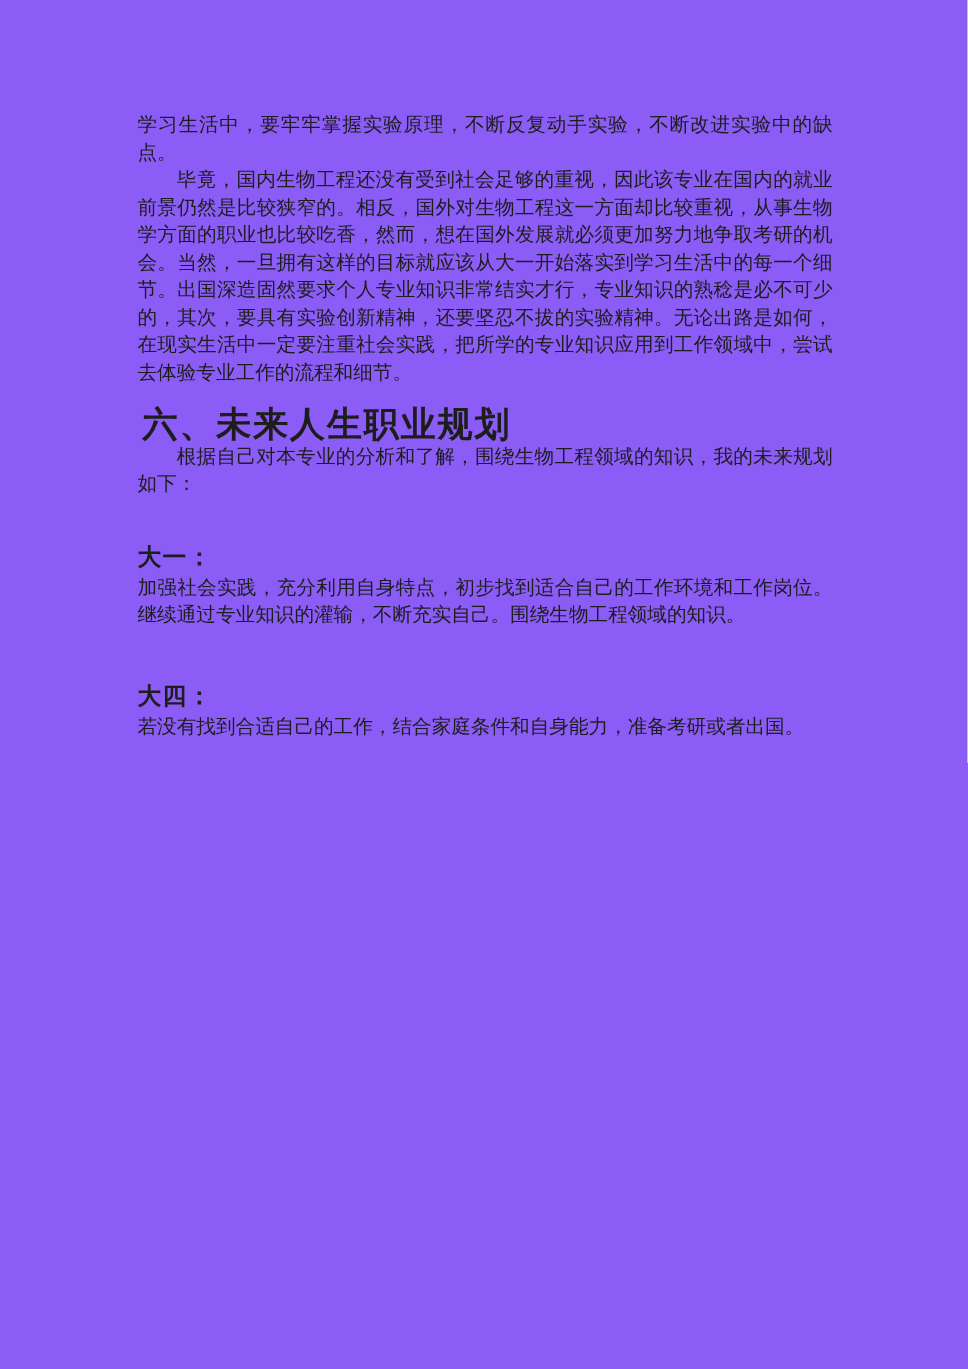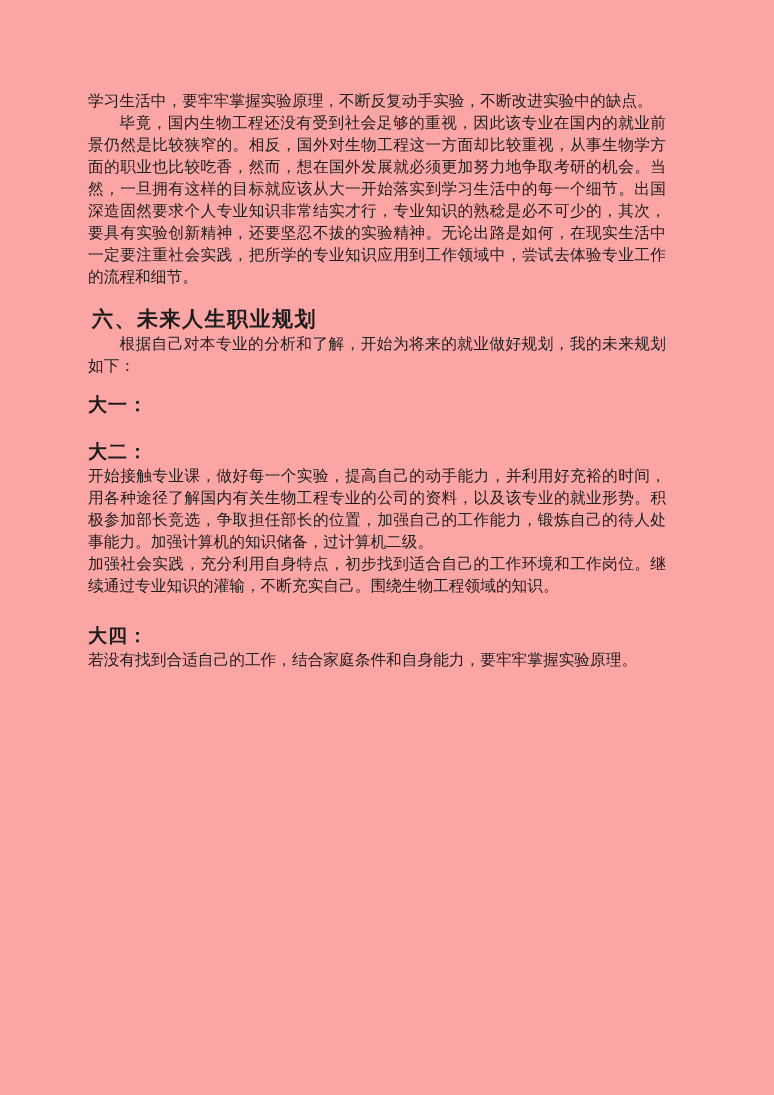--- a/index.html
+++ b/index.html
@@ -12,89 +12,85 @@
     height: 1095px;
     overflow: hidden;
     font-family: "Liberation Serif", serif;
     color: #1d1d1d;
   }
   .page {
     position: relative;
     width: 774px;
     height: 1095px;
     box-sizing: border-box;
-    background: #fca5a5;
-    padding: 90px 108px 0 88px;
+    background: #8b5cf6;
+    padding: 90px 108px 0 110px;
   }
   p.body {
     margin: 0;
     font-size: 15.7px;
     line-height: 22px;
     text-align: justify;
     letter-spacing: 0px;
   }
   
   .topblock {
     margin-left: 13px;
     margin-right: 2px;
     letter-spacing: 0.6px;
   }
   p.indent {
     text-indent: 2em;
     font-family: Liberation Serif, serif;
   }
   .h1 {
     margin: 17px 0 0 4px;
-    font-size: 21px;
+    font-size: 28px;
     line-height: 28px;
     font-weight: bold;
     letter-spacing: 1.5px;
   }
   .h2 {
     margin: 0;
     font-size: 19px;
     line-height: 26px;
     font-weight: bold;
     letter-spacing: 1px;
   }
   .mt6  { margin-top: 6px; }
   .mt28 { margin-top: 28px; }
-  .sec-head-y1 { margin-top: 15px; }
+  .sec-head-y1 { margin-top: 35px; }
   .sec-body-y1 { margin-top: 19px; }
   .sec-head-y2 { margin-top: 21px; }
   .sec-body-y2 { margin-top: 21px; }
   .sec-head-y3 { margin-top: 20px; }
   .sec-body-y3 { margin-top: 19px; }
-  .sec-head-y4 { margin-top: 26px; }
+  .sec-head-y4 { margin-top: 41px; }
   .sec-body-y4 { margin-top: 21px; }
 </style>
 </head>
 <body>
 
 <div class="page">
 
   <p class="body topblock">学习生活中，要牢牢掌握实验原理，不断反复动手实验，不断改进实验中的缺点。</p>
 
   <p class="body topblock indent mt6">毕竟，国内生物工程还没有受到社会足够的重视，因此该专业在国内的就业前景仍然是比较狭窄的。相反，国外对生物工程这一方面却比较重视，从事生物学方面的职业也比较吃香，然而，想在国外发展就必须更加努力地争取考研的机会。当然，一旦拥有这样的目标就应该从大一开始落实到学习生活中的每一个细节。出国深造固然要求个人专业知识非常结实才行，专业知识的熟稔是必不可少的，其次，要具有实验创新精神，还要坚忍不拔的实验精神。无论出路是如何，在现实生活中一定要注重社会实践，把所学的专业知识应用到工作领域中，尝试去体验专业工作的流程和细节。</p>
 
   <h1 class="h1">六、未来人生职业规划</h1>
 
-  <p class="body topblock indent mt28">根据自己对本专业的分析和了解，开始为将来的就业做好规划，我的未来规划如下：</p>
+  <p class="body topblock indent mt28">根据自己对本专业的分析和了解，围绕生物工程领域的知识，我的未来规划如下：</p>
 
   <section>
     <h2 class="h2 sec-head-y1">大一：</h2>
   </section>
 
-  <section>
-    <h2 class="h2 sec-head-y2">大二：</h2>
-    <p class="body sec-body-y2">开始接触专业课，做好每一个实验，提高自己的动手能力，并利用好充裕的时间，用各种途径了解国内有关生物工程专业的公司的资料，以及该专业的就业形势。积极参加部长竞选，争取担任部长的位置，加强自己的工作能力，锻炼自己的待人处事能力。加强计算机的知识储备，过计算机二级。</p>
-  </section>
 
   <section>
     <p class="body sec-body-y3">加强社会实践，充分利用自身特点，初步找到适合自己的工作环境和工作岗位。继续通过专业知识的灌输，不断充实自己。围绕生物工程领域的知识。</p>
   </section>
 
   <section>
     <h2 class="h2 sec-head-y4">大四：</h2>
-    <p class="body sec-body-y4">若没有找到合适自己的工作，结合家庭条件和自身能力，要牢牢掌握实验原理。</p>
+    <p class="body sec-body-y4">若没有找到合适自己的工作，结合家庭条件和自身能力，准备考研或者出国。</p>
   </section>
 
 </div>
 
 </body></html>

